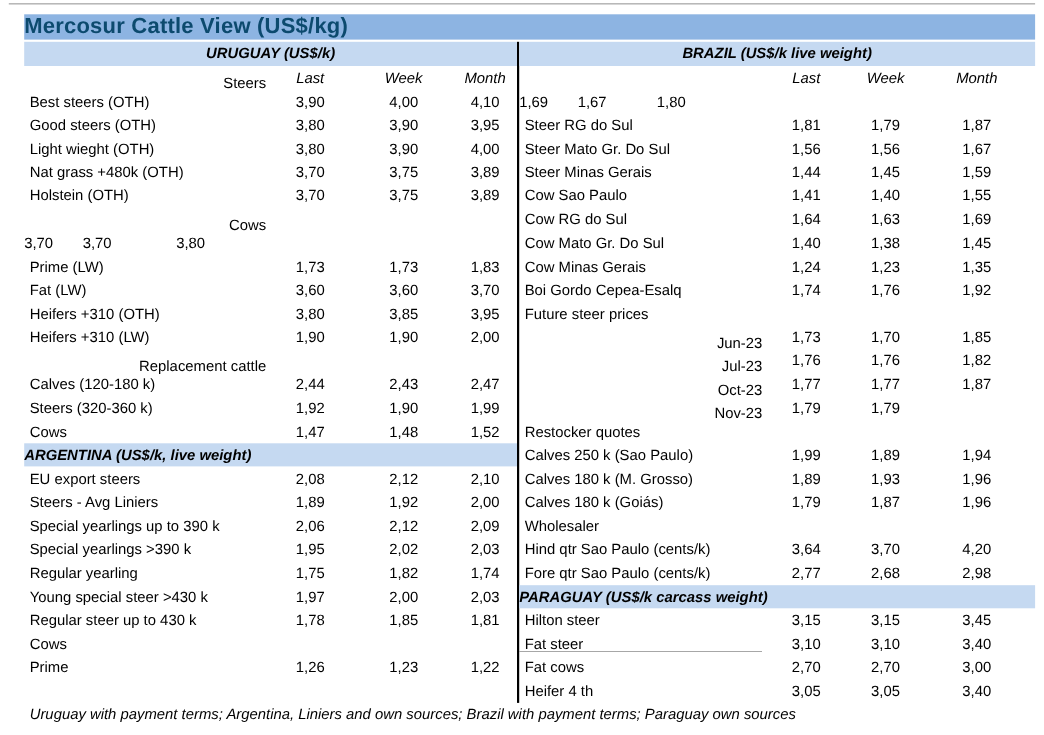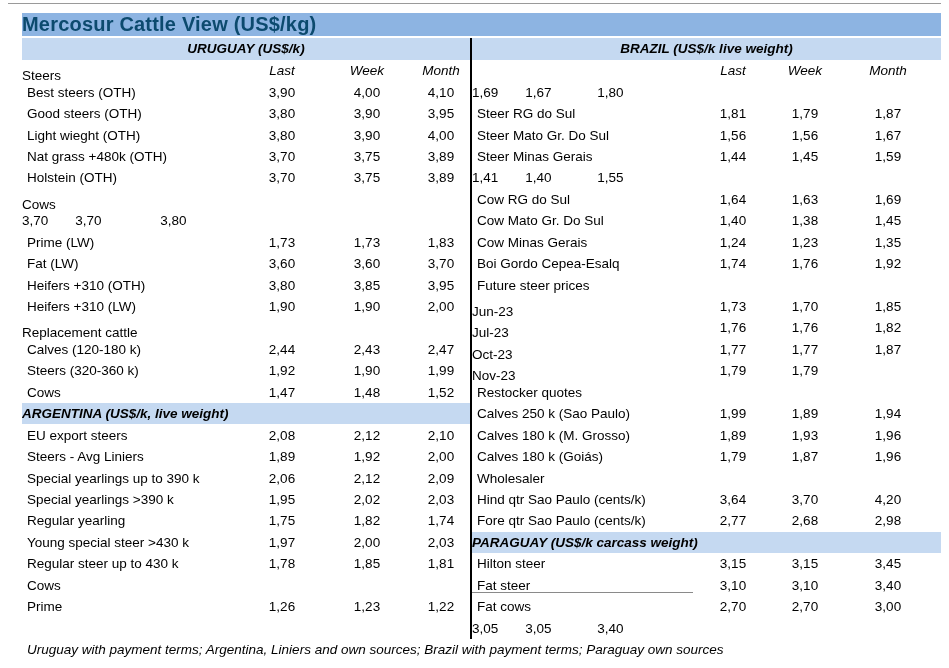--- a/index.html
+++ b/index.html
@@ -21,21 +21,21 @@
   .sectionbar,.row.bar{
     height:22px;line-height:22px;background:var(--secbg);
     font-weight:bold;font-style:italic;text-align:center;font-size:13.5px;
     white-space:nowrap;overflow:hidden;
   }
   .row{display:flex;height:21.45px;align-items:center;font-size:13.5px;}
   .row.bar{height:21.45px;line-height:21.45px;}
   .lbl{padding-left:5px;white-space:nowrap;overflow:hidden;flex:none;box-sizing:border-box;}
   .panel.left  .lbl{width:220px;}
   .panel.right .lbl{width:221px;}
-  .lbl.center{text-align:left;padding-left:0;margin-top:10px;}
+  .lbl.center{text-align:right;padding-left:0;margin-top:10px;}
   .lbl.bold,.row.boldrow .val{font-weight:normal;}
   .lbl.u{box-shadow:inset 0 -1px 0 #8a8a8a;}
   .val{text-align:center;white-space:nowrap;box-sizing:border-box;}
   .panel.left  .val:nth-child(2){width:80px;}
   .panel.left  .val:nth-child(3){width:90px;}
   .panel.left  .val:nth-child(4){width:58px;}
   .panel.right .val:nth-child(2){width:80px;}
   .panel.right .val:nth-child(3){width:64px;}
   .panel.right .val:nth-child(4){width:102px;}
   .colheader .val{font-style:italic;}
@@ -232,20 +232,21 @@
               <div class="val">1,56</div>
               <div class="val">1,67</div>
             </div>
             <div class="row">
               <div class="lbl">Steer Minas Gerais</div>
               <div class="val">1,44</div>
               <div class="val">1,45</div>
               <div class="val">1,59</div>
             </div>
             <div class="row">
+              <div class="lbl">Cow Sao Paulo</div>
               <div class="val">1,41</div>
               <div class="val">1,40</div>
               <div class="val">1,55</div>
             </div>
             <div class="row">
               <div class="lbl">Cow RG do Sul</div>
               <div class="val">1,64</div>
               <div class="val">1,63</div>
               <div class="val">1,69</div>
             </div>
@@ -352,20 +353,21 @@
               <div class="val">3,10</div>
               <div class="val">3,40</div>
             </div>
             <div class="row">
               <div class="lbl">Fat cows</div>
               <div class="val">2,70</div>
               <div class="val">2,70</div>
               <div class="val">3,00</div>
             </div>
             <div class="row">
+              <div class="lbl">Heifer 4 th</div>
               <div class="val">3,05</div>
               <div class="val">3,05</div>
               <div class="val">3,40</div>
             </div>
           </div>
       </div>
     </div>
   </div>
   <div class="footer">Uruguay with payment terms; Argentina, Liniers and own sources; Brazil with payment terms; Paraguay own sources</div>
 </div>

